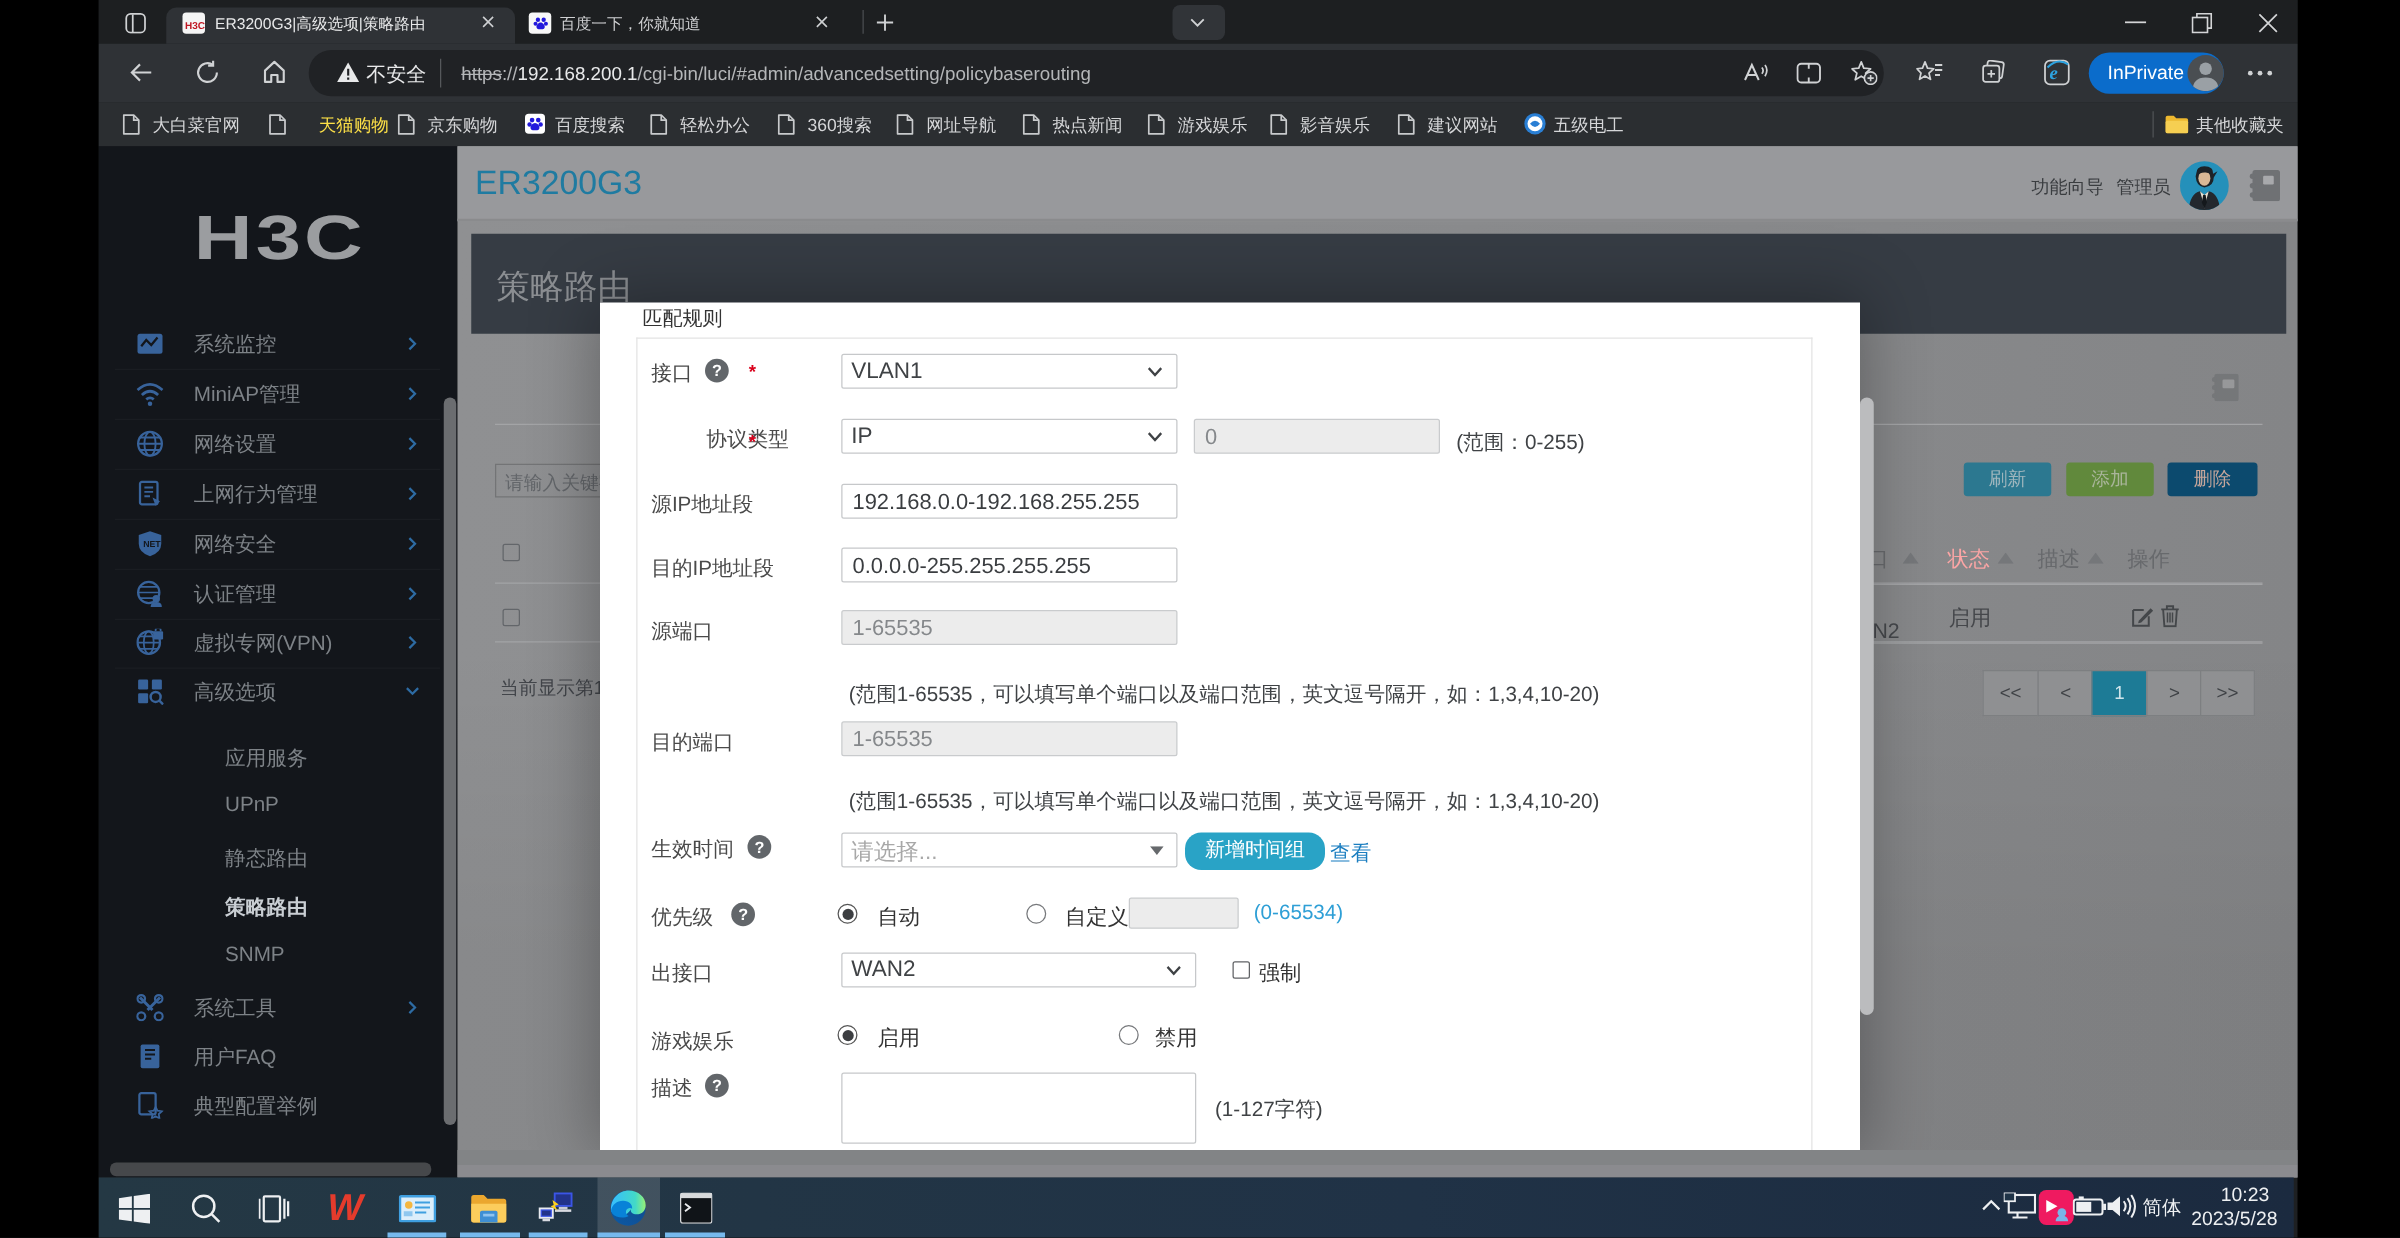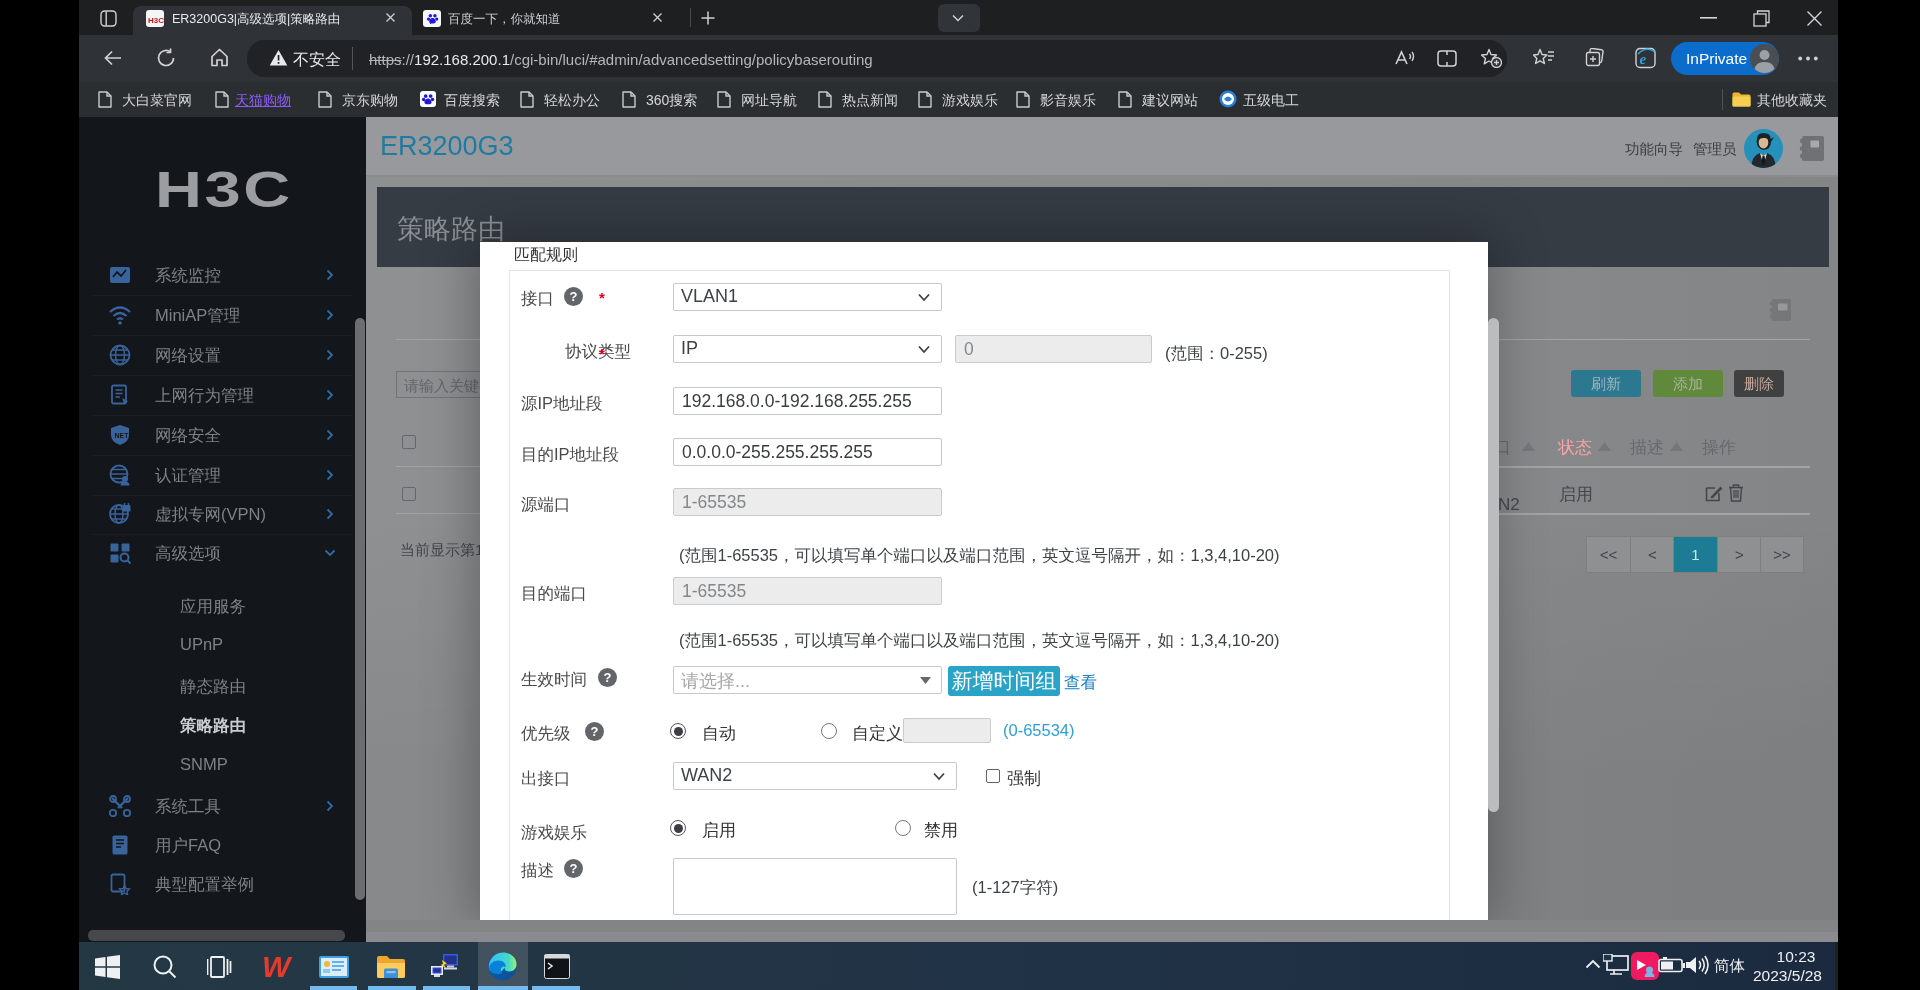--- a/index.html
+++ b/index.html
@@ -116,21 +116,21 @@
 <div class="a" style="left:0px;top:82px;width:1759px;height:35px;background:#2b2e31"></div>
 <svg class="a" style="left:19px;top:91px" width="14" height="17" viewBox="0 0 14 17">
       <path d="M1 1 H9 L13 5 V16 H1 Z" fill="none" stroke="#c8cacc" stroke-width="1.4" stroke-linejoin="round"></path>
       <path d="M9 1 V5 H13" fill="none" stroke="#c8cacc" stroke-width="1.4"></path>
     </svg>
 <div class="a" style="left:43px;top:92px;font-size:14px;color:#d5d6d8;white-space:nowrap;">大白菜官网</div>
 <svg class="a" style="left:136px;top:91px" width="14" height="17" viewBox="0 0 14 17">
       <path d="M1 1 H9 L13 5 V16 H1 Z" fill="none" stroke="#c8cacc" stroke-width="1.4" stroke-linejoin="round"></path>
       <path d="M9 1 V5 H13" fill="none" stroke="#c8cacc" stroke-width="1.4"></path>
     </svg>
-<div class="a" style="left:156px;top:92px;font-size:14px;color:#8b5cf6;white-space:nowrap;text-decoration:underline;">天猫购物</div>
+<div class="a" style="left:176px;top:92px;font-size:14px;color:#fde047;white-space:nowrap;">天猫购物</div>
 <svg class="a" style="left:239px;top:91px" width="14" height="17" viewBox="0 0 14 17">
       <path d="M1 1 H9 L13 5 V16 H1 Z" fill="none" stroke="#c8cacc" stroke-width="1.4" stroke-linejoin="round"></path>
       <path d="M9 1 V5 H13" fill="none" stroke="#c8cacc" stroke-width="1.4"></path>
     </svg>
 <div class="a" style="left:263px;top:92px;font-size:14px;color:#d5d6d8;white-space:nowrap;">京东购物</div>
 <div class="a" style="left:341px;top:91px;width:16px;height:16px;background:#fff;border-radius:3px"></div>
     <svg class="a" style="left:342px;top:92px" width="14" height="14" viewBox="0 0 24 24">
       <circle cx="8" cy="7" r="3.2" fill="#2319dc"></circle>
       <circle cx="16.5" cy="7" r="3.2" fill="#2319dc"></circle>
       <circle cx="4.5" cy="13" r="3" fill="#2319dc"></circle>
@@ -333,21 +333,21 @@
 <div class="a" style="left:317px;top:339px;width:1414px;height:1px;background:#a3a4a6"></div>
 <div class="a" style="left:317px;top:371px;width:183px;height:27px;border:1px solid #737476"></div>
 <div class="a" style="left:325px;top:377px;font-size:15px;color:#63666a;white-space:nowrap;">请输入关键字</div>
 <div class="a" style="left:323px;top:435px;width:14px;height:14px;border:1.5px solid #63666a;border-radius:2px"></div>
 <div class="a" style="left:323px;top:487px;width:14px;height:14px;border:1.5px solid #63666a;border-radius:2px"></div>
 <div class="a" style="left:317px;top:466px;width:1414px;height:1px;background:#a3a4a6"></div>
 <div class="a" style="left:317px;top:513px;width:1414px;height:1px;background:#a3a4a6"></div>
 <div class="a" style="left:321px;top:541px;font-size:15px;color:#42454a;white-space:nowrap;">当前显示第1-2条记录</div>
 <div class="a" style="left:1492px;top:370px;width:70px;height:27px;background:#2c7890;border-radius:3px;color:#9fb6bd;font-size:15px;text-align:center;line-height:27px">刷新</div>
 <div class="a" style="left:1574px;top:370px;width:70px;height:27px;background:#61893c;border-radius:3px;color:#a9b59a;font-size:15px;text-align:center;line-height:27px">添加</div>
-<div class="a" style="left:1655px;top:370px;width:50px;height:27px;background:#404040;border-radius:3px;color:#c6a69b;font-size:15px;text-align:center;line-height:27px">删除</div>
+<div class="a" style="left:1655px;top:370px;width:72px;height:27px;background:#0c4a6e;border-radius:3px;color:#c6a69b;font-size:15px;text-align:center;line-height:27px">删除</div>
 <div class="a" style="left:1415px;top:436px;font-size:17px;color:#67696c;white-space:nowrap;">口</div>
 <div class="a" style="left:1479px;top:436px;font-size:17px;color:#fca5a5;white-space:nowrap;">状态</div>
 <div class="a" style="left:1551px;top:436px;font-size:17px;color:#67696c;white-space:nowrap;">描述</div>
 <svg class="a" style="left:1443px;top:442px" width="13" height="9" viewBox="0 0 13 9">
       <path d="M6.5 0 L13 9 H0Z" fill="#75777a"></path>
     </svg>
 <svg class="a" style="left:1519px;top:442px" width="13" height="9" viewBox="0 0 13 9">
       <path d="M6.5 0 L13 9 H0Z" fill="#75777a"></path>
     </svg>
 <svg class="a" style="left:1591px;top:442px" width="13" height="9" viewBox="0 0 13 9">
@@ -407,21 +407,21 @@
 <div class="a" style="left:594px;top:577px;width:269px;height:28px;background:#ececec;border:1px solid #c9cbcd;border-radius:2px"></div>
 <div class="a" style="left:603px;top:581px;font-size:17.5px;color:#85888b;white-space:nowrap;">1-65535</div>
 <div class="a" style="left:600px;top:630px;font-size:16.5px;color:#3f4245;white-space:nowrap;">(范围1-65535，可以填写单个端口以及端口范围，英文逗号隔开，如：1,3,4,10-20)</div>
 <div class="a" style="left:442px;top:669px;font-size:16.5px;color:#4a4a4a;white-space:nowrap;">生效时间</div>
 <div class="a" style="left:519px;top:668px;width:19px;height:19px;background:#62666a;border-radius:50%;color:#fff;font-size:13px;font-weight:bold;text-align:center;line-height:19px">?</div>
 <div class="a" style="left:594px;top:666px;width:269px;height:28px;background:#fff;border:1px solid #c6c8ca;border-radius:2px"></div>
 <div class="a" style="left:602px;top:669px;font-size:18px;color:#a8a8a8;white-space:nowrap;">请选择...</div>
 <svg class="a" style="left:841px;top:677px" width="11" height="7" viewBox="0 0 11 7">
       <path d="M0 0 H11 L5.5 7Z" fill="#66696c"></path>
     </svg>
-<div class="a" style="left:869px;top:666px;width:112px;height:30px;background:#29a3c6;border-radius:3px;color:#fff;font-size:21px;text-align:center;line-height:30px">新增时间组</div>
+<div class="a" style="left:869px;top:666px;width:112px;height:30px;background:#29a3c6;border-radius:13px;color:#fff;font-size:16px;text-align:center;line-height:30px">新增时间组</div>
 <div class="a" style="left:985px;top:672px;font-size:16.5px;color:#1b7ec0;white-space:nowrap;">查看</div>
 <div class="a" style="left:442px;top:723px;font-size:16.5px;color:#4a4a4a;white-space:nowrap;">优先级</div>
 <div class="a" style="left:506px;top:722px;width:19px;height:19px;background:#62666a;border-radius:50%;color:#fff;font-size:13px;font-weight:bold;text-align:center;line-height:19px">?</div>
 <div class="a" style="left:591px;top:723px;width:16px;height:16px;border:1.5px solid #555;border-radius:50%"></div>
 <div class="a" style="left:594.5px;top:726.5px;width:9px;height:9px;background:#3c3e41;border-radius:50%"></div>
 <div class="a" style="left:623px;top:722px;font-size:17px;color:#333;white-space:nowrap;">自动</div>
 <div class="a" style="left:742px;top:723px;width:16px;height:16px;border:1.5px solid #77797c;border-radius:50%"></div>
 <div class="a" style="left:773px;top:722px;font-size:17px;color:#333;white-space:nowrap;">自定义</div>
 <div class="a" style="left:824px;top:718px;width:88px;height:25px;background:#ececec;border:1px solid #c9cbcd;border-radius:2px"></div>
 <div class="a" style="left:833px;top:722px;font-size:17.5px;color:#85888b;white-space:nowrap;"></div>

